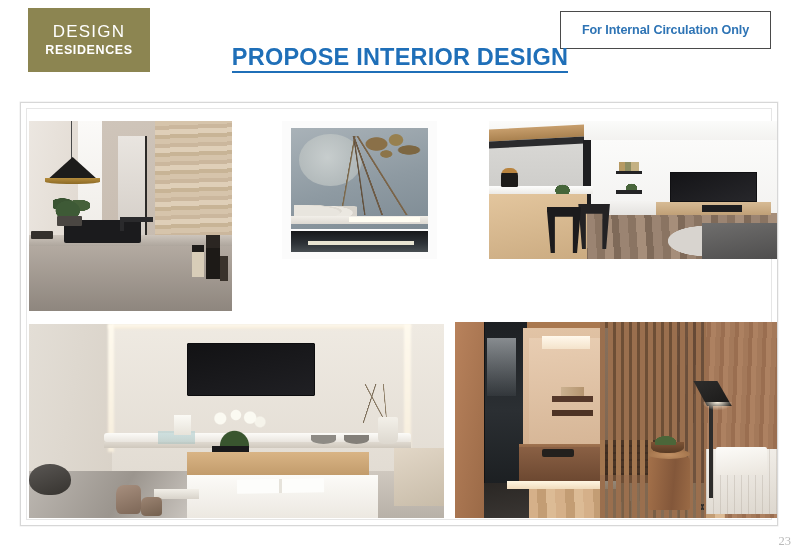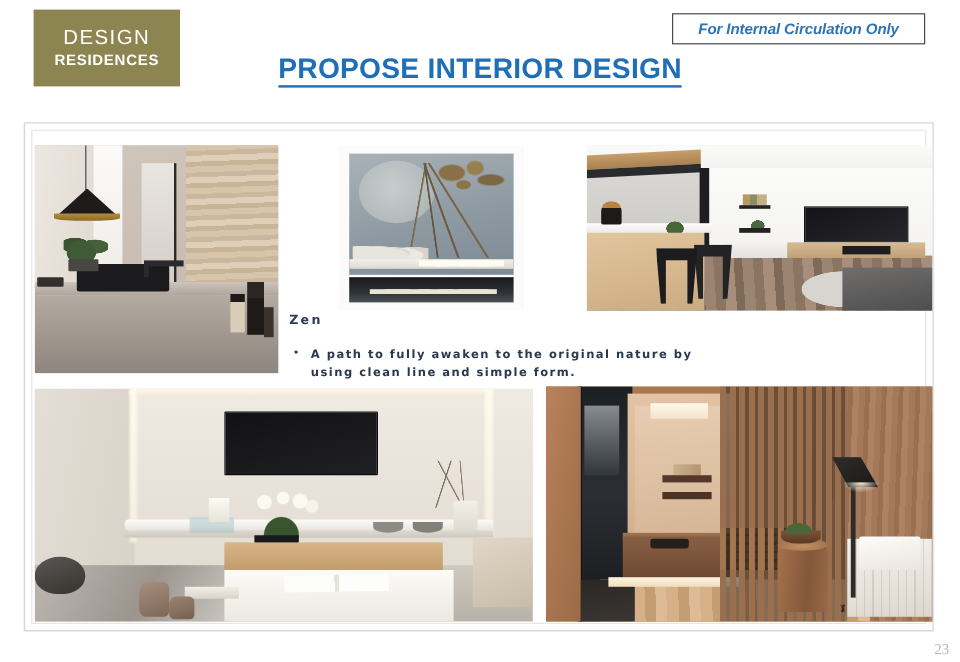--- a/index.html
+++ b/index.html
@@ -26,24 +26,24 @@
     font-size: 17px; letter-spacing: 1.2px; font-weight: 400;
     line-height: 1.05;
   }
   .logo-line2 {
     font-size: 12.5px; letter-spacing: 0.6px; font-weight: 700;
     margin-top: 3px; line-height: 1.05;
   }
 
   .notice-box {
     position: absolute; left: 560px; top: 11px;
-    width: 211px; height: 26px;
+    width: 211px; height: 38px;
     border: 1.3px solid #4a4a4a;
     background: #ffffff;
-    display: flex; align-items: center; justify-content: center; font-style: italic;
+    display: flex; align-items: center; justify-content: center;
   }
   .notice-text {
     color: #2e74b5;
     font-size: 12.6px;
     font-weight: bold;
     letter-spacing: -0.1px;
     white-space: nowrap;
   }
 
   .slide-title {
@@ -529,24 +529,17 @@
       <div class="zn-lamp-pole"></div>
       <div class="zn-lamp-head"></div>
       <div class="zn-lamp-glow"></div>
       <div class="zn-lamp-foot"></div>
       <div class="zn-stump"></div>
       <div class="zn-stump-top"></div>
       <div class="zn-bowl"></div>
       <div class="zn-greens"></div>
     </div>
 
-    <div class="zen-block">
-      <div class="zen-heading">Zen</div>
-      <div class="zen-bullet-row">
-        <div class="zen-dot">•</div>
-        <div class="zen-bullet-text">A path to fully awaken to the original nature by using clean line and simple form.</div>
-      </div>
-    </div>
 
   </div>
 </div>
 
 <div class="page-number">23</div>
 
 </body></html>

